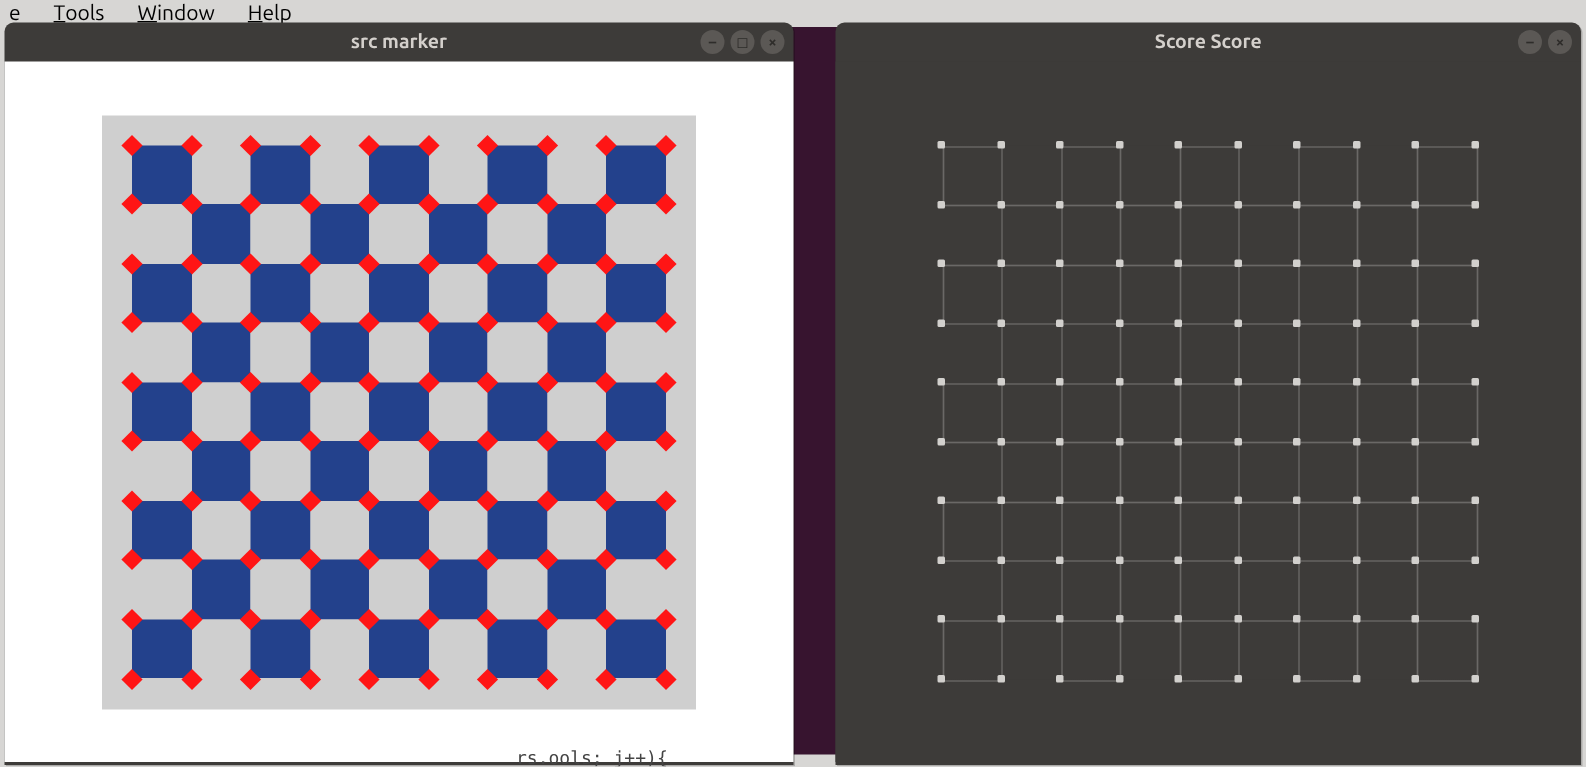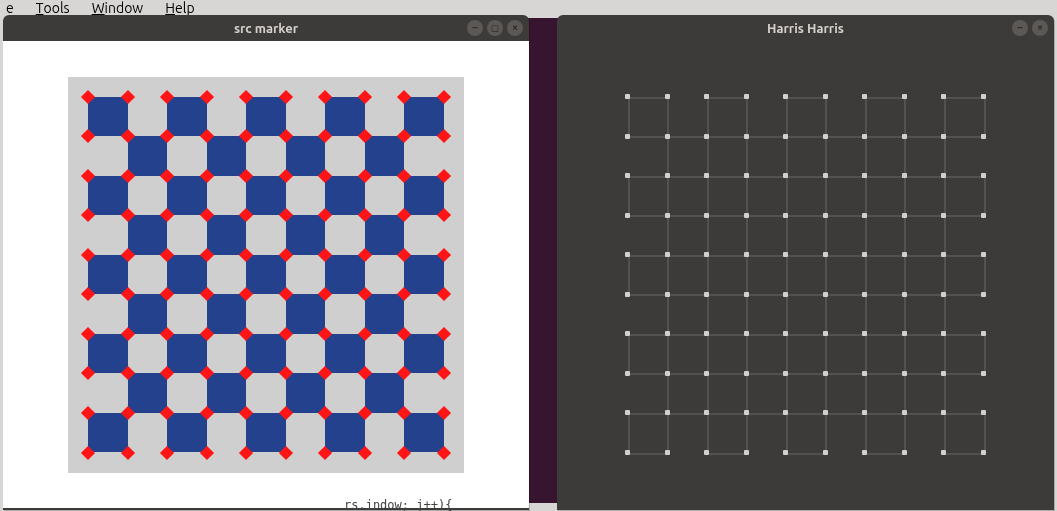--- a/index.html
+++ b/index.html
@@ -262,21 +262,21 @@
             <div class="dot" style="left: 276.889px; top: 356px;"></div>
             <div class="dot" style="left: 316.444px; top: 356px;"></div>
             <div class="dot" style="left: 356px; top: 356px;"></div>
           </div>
       </div>
     </div>
   </div>
 
   <div class="win w2">
     <div class="titlebar">
-      <span>Harris Harris</span>
+      <span>Score Score</span>
       <div class="win-ctrls right">
         <div class="ctl">–</div>
         <div class="ctl">×</div>
       </div>
     </div>
     <div class="body">
       <div class="harris" id="harris">
           <div class="edge h" style="left: 0px; top: 0px; width: 39.5556px;"></div>
           <div class="edge h" style="left: 0px; top: 39.5556px; width: 39.5556px;"></div>
           <div class="edge v" style="left: 0px; top: 0px; height: 39.5556px;"></div>
@@ -538,15 +538,15 @@
           <div class="pt" style="left: 158.222px; top: 356px;"></div>
           <div class="pt" style="left: 197.778px; top: 356px;"></div>
           <div class="pt" style="left: 237.333px; top: 356px;"></div>
           <div class="pt" style="left: 276.889px; top: 356px;"></div>
           <div class="pt" style="left: 316.444px; top: 356px;"></div>
           <div class="pt" style="left: 356px; top: 356px;"></div>
         </div>
     </div>
   </div>
 
-  <div class="codeunder">rs.indow; j++){</div>
+  <div class="codeunder">rs.ools; j++){</div>
 
 </div>
 
 </body></html>

